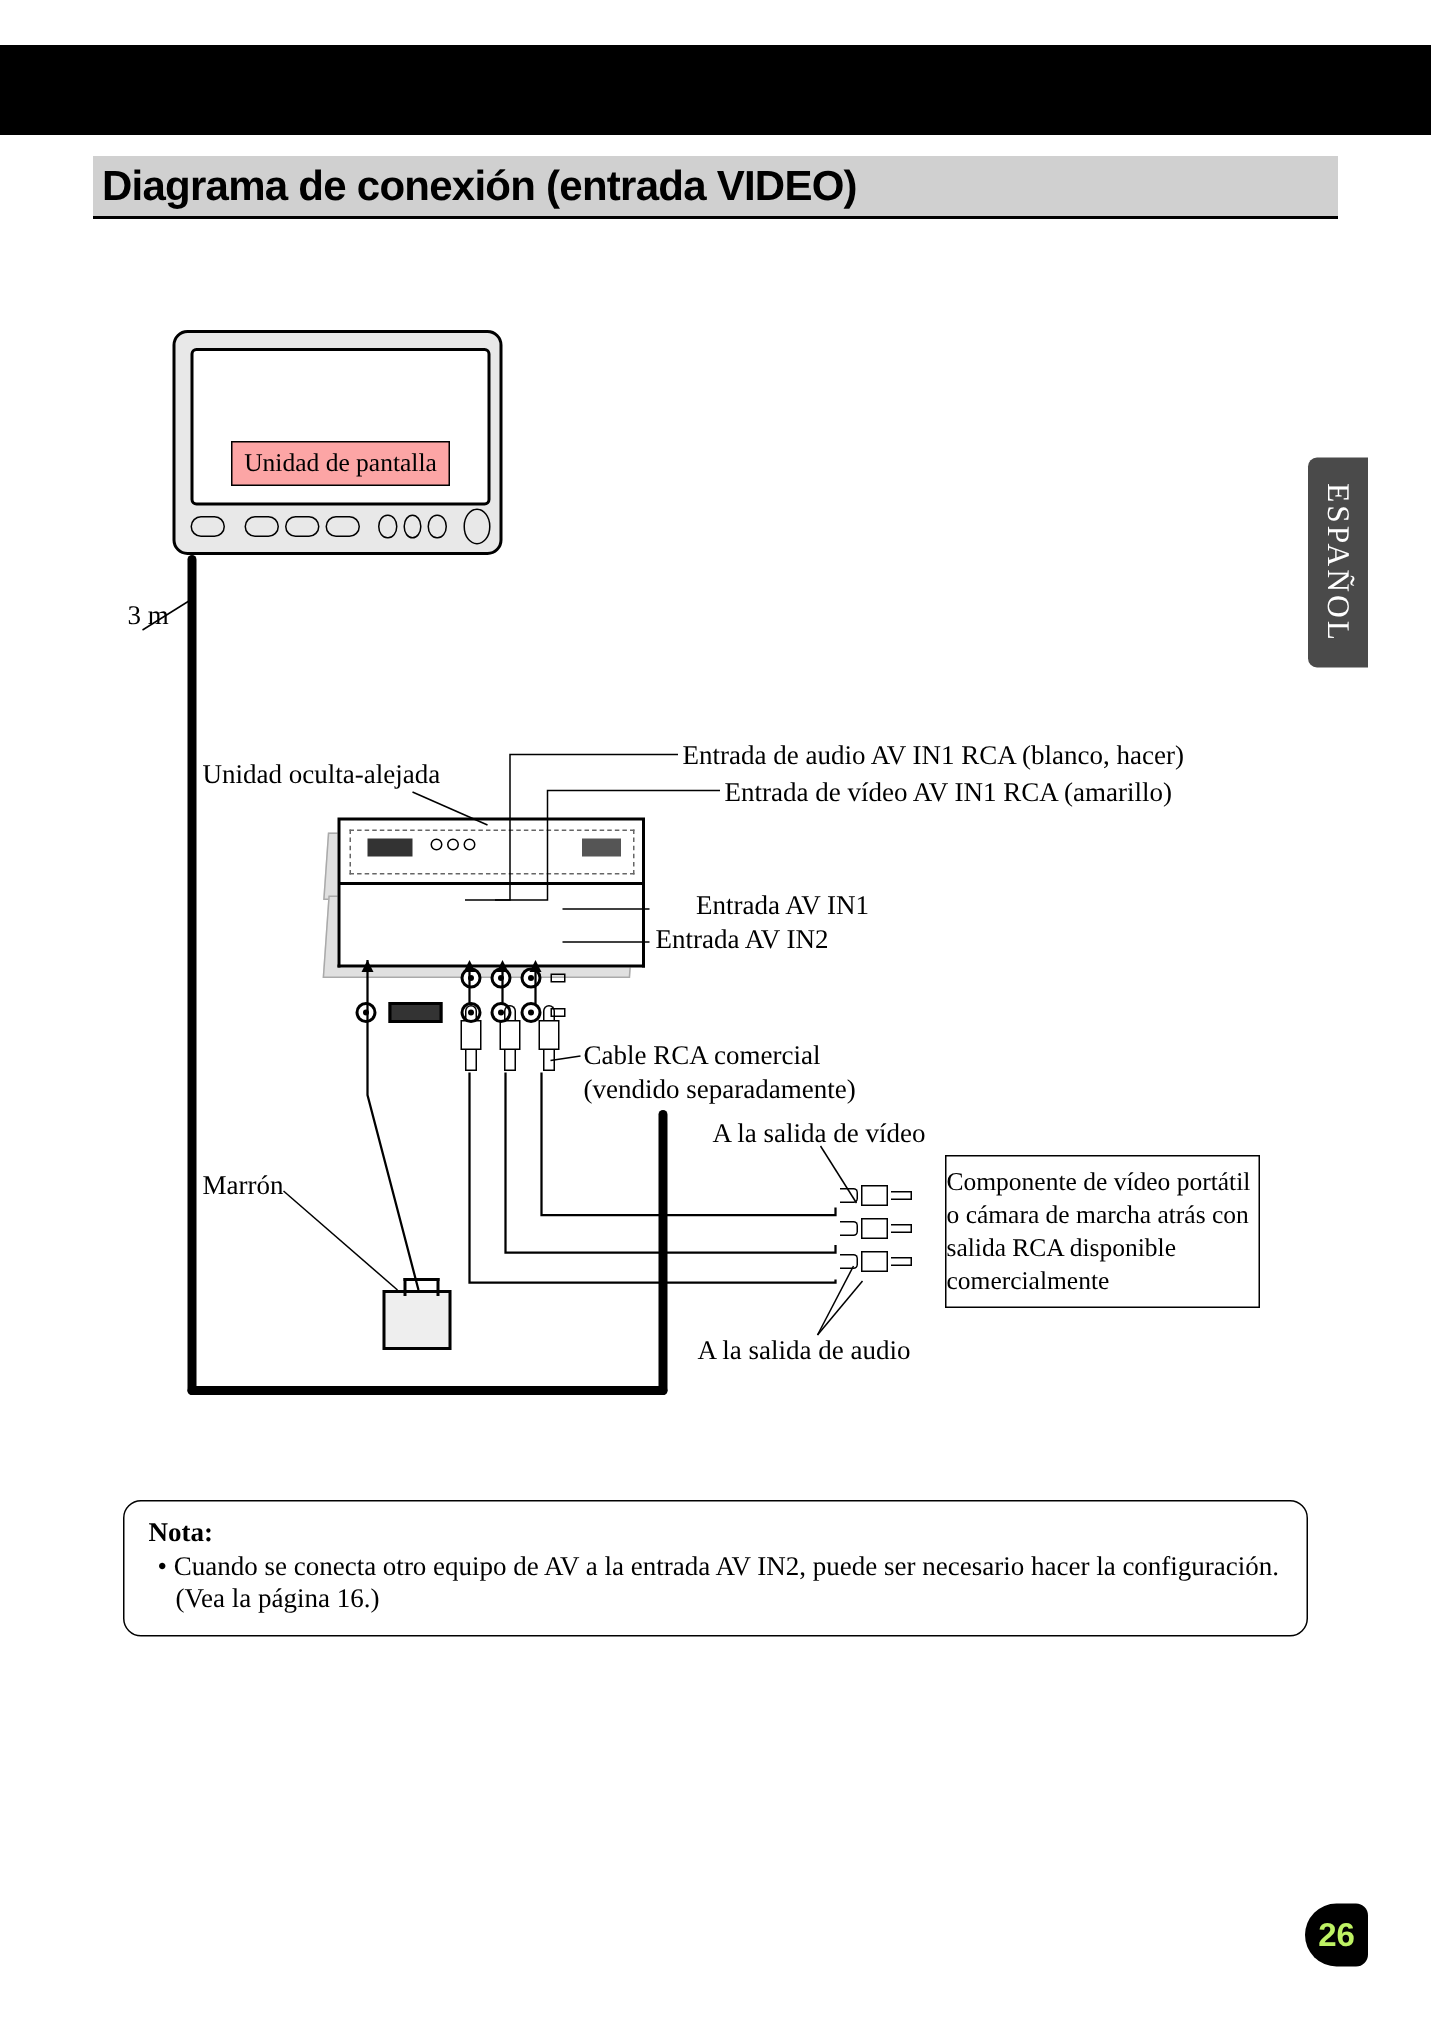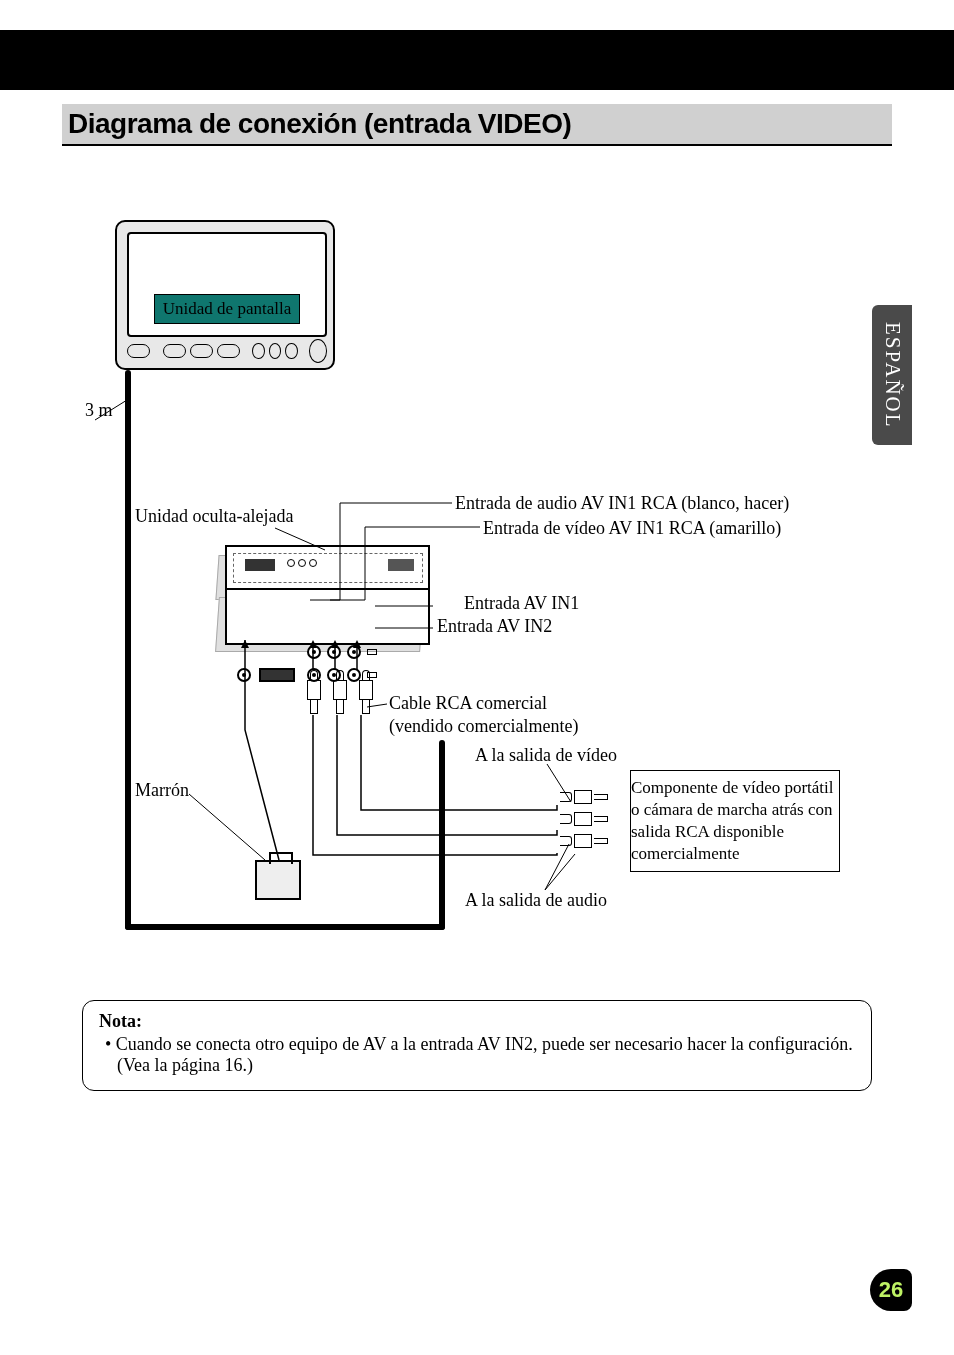--- a/index.html
+++ b/index.html
@@ -5,21 +5,21 @@
   * { box-sizing: border-box; margin: 0; padding: 0; }
   body { width: 954px; height: 1355px; background: #fff; font-family: "Times New Roman", serif; position: relative; color: #000; }
   .topbar { position: absolute; top: 30px; left: 0; width: 954px; height: 60px; background: #000; }
   .section-title-wrap { position: absolute; top: 104px; left: 62px; width: 830px; }
   .section-title-bg { background: #d0d0d0; border-bottom: 2px solid #000; padding: 4px 6px; }
   .section-title { font-family: Arial, Helvetica, sans-serif; font-weight: bold; font-size: 28px; letter-spacing: -0.5px; }
   .diagram-area { position: absolute; top: 210px; left: 85px; width: 790px; height: 760px; }
   
   .display-unit { position: absolute; top: 10px; left: 30px; width: 220px; height: 150px; border: 2px solid #000; border-radius: 10px; background: #e8e8e8; }
   .screen { position: absolute; top: 10px; left: 10px; width: 200px; height: 105px; background: #fff; border: 2px solid #000; border-radius: 4px; display: flex; align-items: center; justify-content: center; }
-  .screen-label-box { border: 1px solid #000; padding: 4px 8px; font-size: 17px; background:#0f766e;margin-top:48px;}
+  .screen-label-box { border: 1px solid #000; padding: 4px 8px; font-size: 17px; background:#fca5a5;margin-top:48px;}
   .buttons-row { position: absolute; bottom: 6px; left: 10px; width: 200px; height: 22px; display: flex; gap: 4px; align-items: center; }
   .btn-oval { width: 30px; height: 14px; border: 1.5px solid #000; border-radius: 7px; }
   .btn-round { width: 16px; height: 16px; border: 1.5px solid #000; border-radius: 50%; }
   .btn-big { width: 24px; height: 24px; border: 1.5px solid #000; border-radius: 50%; }
   
   .label { position: absolute; font-size: 18px; font-family: "Times New Roman", serif; }
   .cable-len { top: 190px; left: 0px; }
   
   .hideaway { position: absolute; top: 335px; left: 140px; width: 205px; height: 100px; }
   .hideaway-top { position:absolute; top:0; left:0; width:205px; height:45px; border:2px solid #000; background:#fff; }
@@ -184,21 +184,21 @@
       </div>
     <div class="plug">
         <div class="plug-tip"></div>
         <div class="plug-body"></div>
         <div class="plug-tail"></div>
       </div>
   </div>
 
   <div class="label" style="top:482px; left:304px; line-height:1.25;">
     <span>Cable RCA comercial</span><br>
-    <span>(vendido comercialmente)</span>
+    <span>(vendido separadamente)</span>
   </div>
   <svg class="leader" style="top:490px; left:282px;" width="25" height="15">
     <line x1="0" y1="7" x2="20" y2="4" stroke="#000" stroke-width="1"></line>
   </svg>
 
   <svg class="leader" style="top:505px; left:222px;" width="320" height="220">
 
     <path d="M 6 0 L 6 140 L 250 140 L 250 138" stroke="#000" fill="none" stroke-width="1.5"></path>
     <path d="M 30 0 L 30 120 L 250 120 L 250 115" stroke="#000" fill="none" stroke-width="1.5"></path>
     <path d="M 54 0 L 54 95 L 250 95 L 250 90" stroke="#000" fill="none" stroke-width="1.5"></path>

